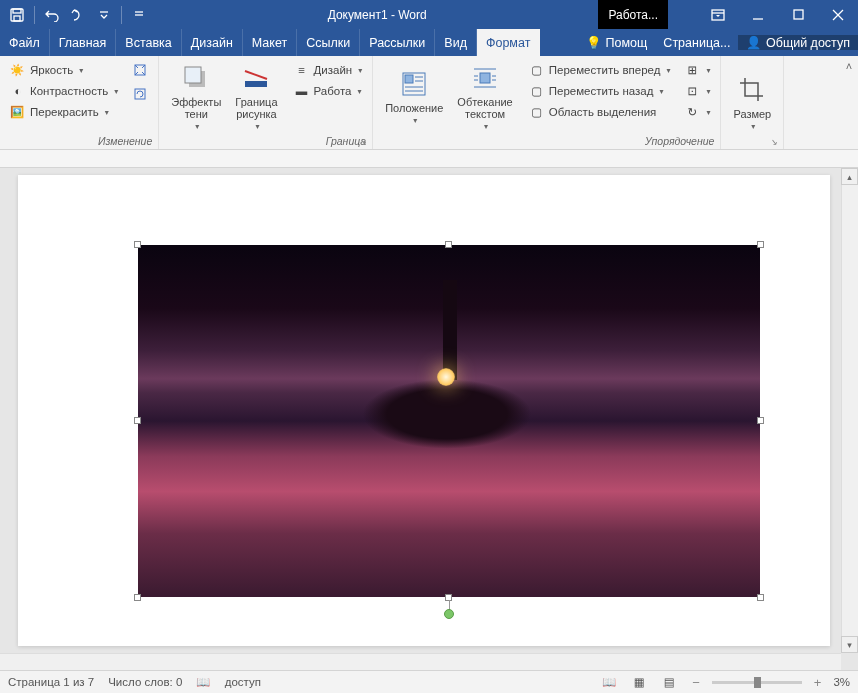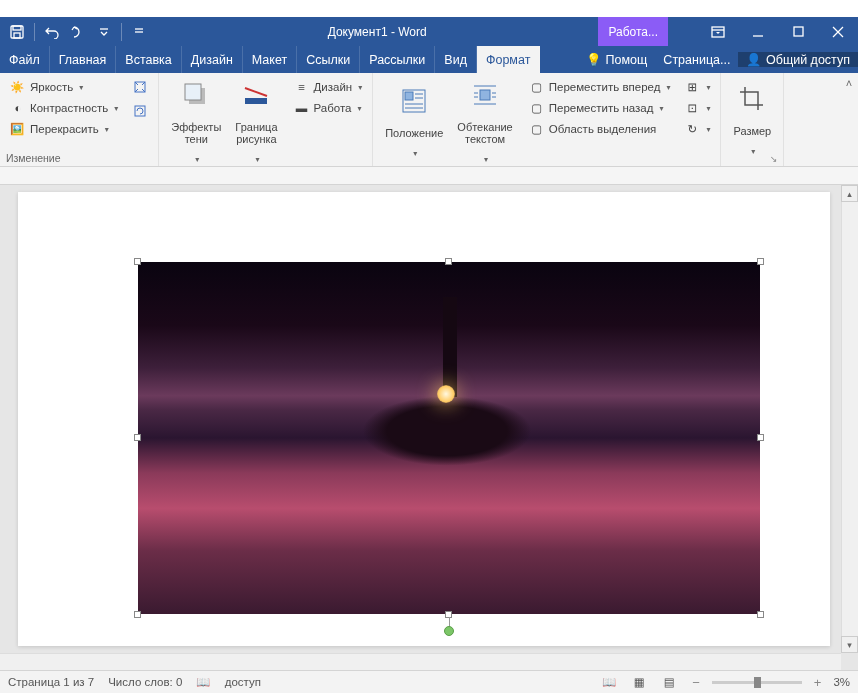--- a/index.html
+++ b/index.html
@@ -1,45 +1,45 @@
 <!DOCTYPE html>
 <html><head>
 <meta charset="utf-8">
 <style>
 * { margin: 0; padding: 0; box-sizing: border-box; font-family: 'Segoe UI', Tahoma, sans-serif; }
 body { width: 858px; height: 693px; overflow: hidden; background: #fff; display: flex; flex-direction: column; }
 
 
-.title-bar { background: #2b579a; height: 29px; display: flex; align-items: center; color: #fff; font-size: 12px; margin-top: 17px; }
+.title-bar { background: #2b579a; height: 29px; display: flex; align-items: center; color: #fff; font-size: 12px; }
 .qat { display: flex; align-items: center; gap: 4px; padding: 0 6px; }
 .qat-btn { width: 22px; height: 22px; display: flex; align-items: center; justify-content: center; cursor: pointer; }
 .qat-sep { width: 1px; height: 18px; background: rgba(255,255,255,0.3); margin: 0 2px; }
 .title-center { flex: 1; text-align: center; }
-.tool-tab-label { background: #8b5cf6; padding: 4px 10px; height: 29px; display: flex; align-items: center; }
+.tool-tab-label { background: #000000; padding: 4px 10px; height: 29px; display: flex; align-items: center; }
 .win-btns { display: flex; align-items: center; }
 .win-btn { width: 40px; height: 29px; display: flex; align-items: center; justify-content: center; cursor: pointer; }
 .win-btn svg, .qat-btn svg { stroke: #fff; fill: none; stroke-width: 1.3; }
 
 
 .tabs-bar { background: #2b579a; height: 27px; display: flex; align-items: stretch; color: #fff; font-size: 12.5px; }
 .tab { padding: 0 9px; display: flex; align-items: center; cursor: pointer; border-right: 1px solid rgba(255,255,255,0.15); white-space: nowrap; }
 .tab.active { background: #f3f3f3; color: #2b579a; }
 .tab-right { margin-left: auto; display: flex; align-items: center; }
 .help-tab, .user-tab, .share-tab { padding: 0 8px; display: flex; align-items: center; gap: 4px; cursor: pointer; }
 .share-tab { background: #1e3f6e; }
 
 
 .ribbon { background: #f3f3f3; height: 94px; display: flex; border-bottom: 1px solid #d4d4d4; }
 .group { border-right: 1px solid #e1e1e1; padding: 4px 6px 0; display: flex; flex-direction: column; }
 .group-body { flex: 1; display: flex; gap: 2px; }
-.group-label { text-align: left; font-size: 10.5px; color: #666; padding: 2px 0; position: relative; }
+.group-label { text-align: right; font-size: 10.5px; color: #666; padding: 2px 0; position: relative; font-style: italic; }
 .group-launcher { position: absolute; right: 0; bottom: 2px; font-size: 9px; color: #888; cursor: pointer; }
 .vstack { display: flex; flex-direction: column; gap: 1px; }
 .small-btn { display: flex; align-items: center; gap: 4px; padding: 2px 4px; font-size: 11.5px; color: #444; cursor: pointer; white-space: nowrap; }
-.big-btn { display: flex; flex-direction: column; align-items: center; justify-content: center; padding: 2px 6px; font-size: 11px; color: #444; cursor: pointer; text-align: center; gap: 10px; }
+.big-btn { display: flex; flex-direction: column; align-items: center; justify-content: center; padding: 2px 6px; font-size: 11px; color: #444; cursor: pointer; text-align: center; gap: 2px; }
 .big-icon { width: 32px; height: 32px; display: flex; align-items: center; justify-content: center; }
 .dd { font-size: 8px; color: #666; margin-left: 2px; }
 .mini-icon { width: 16px; height: 16px; flex-shrink: 0; display: inline-flex; align-items: center; justify-content: center; }
 
 
 .doc-area { flex: 1; background: #e6e6e6; position: relative; overflow: hidden; }
 .ruler-h { height: 18px; background: #f5f5f5; border-bottom: 1px solid #d4d4d4; }
 .scroll-up, .scroll-down { position: absolute; right: 0; width: 17px; height: 17px; background: #f0f0f0; border: 1px solid #ccc; display: flex; align-items: center; justify-content: center; font-size: 9px; color: #666; cursor: pointer; }
 .scroll-up { top: 18px; }
 .scroll-down { bottom: 17px; }
@@ -297,20 +297,21 @@
         <div class="small-btn">
             <span class="mini-icon">⊡</span>
             <span class="dd">▾</span>
           </div>
         <div class="small-btn">
             <span class="mini-icon">↻</span>
             <span class="dd">▾</span>
           </div>
       </div>
     </div>
+    <div class="group-label">Упорядочение</div>
   </div>
 
   <div class="group">
     <div class="group-body">
       <div class="big-btn">
         <div class="big-icon">
             <svg width="28" height="28" viewBox="0 0 28 28" fill="none" stroke="#555" stroke-width="1.5">
               <path d="M7 2 V20 H25 M2 7 H20 V25"></path>
             </svg>
           </div>

